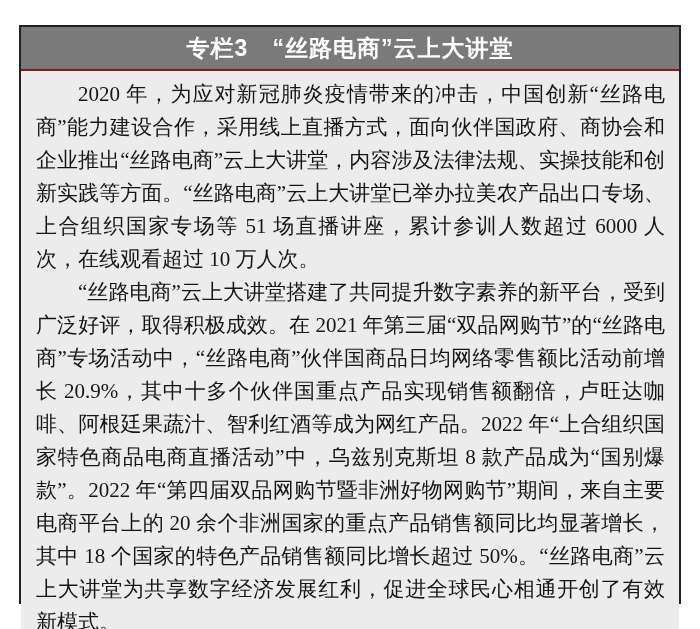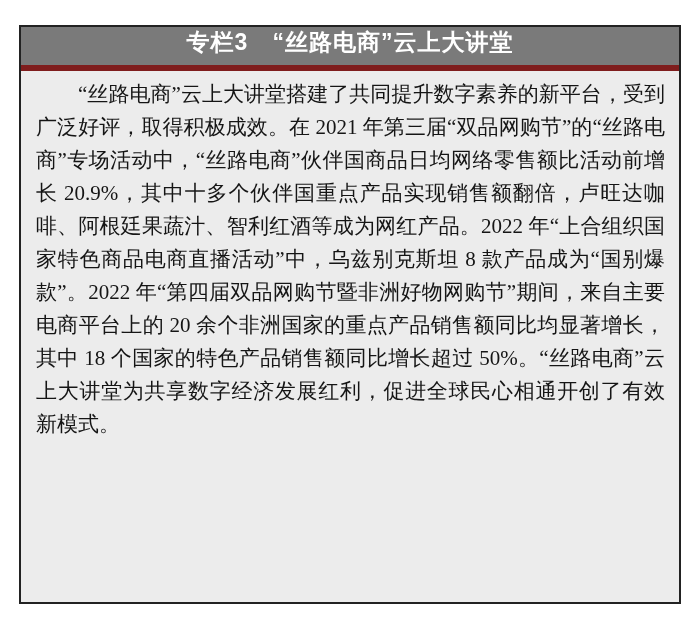--- a/index.html
+++ b/index.html
@@ -15,22 +15,23 @@
     width: 662px; height: 579px;
     border: 2px solid #222222;
     display: flex;
     flex-direction: column;
     background: #ececec;
   }
   .panel-header {
     height: 44px;
     flex: 0 0 44px;
     background: #7a7a7a;
-    border-bottom: 6px solid #7f1d1d;
+    border-bottom: 2px solid #7f1d1d;
     display: flex;
+    align-items: center;
     justify-content: center;
   }
   .panel-title {
     color: #ffffff;
     font-family: "Liberation Sans", "DejaVu Sans", sans-serif;
     font-weight: bold;
     font-size: 23px;
     letter-spacing: 1px;
     white-space: nowrap;
   }
@@ -50,15 +51,16 @@
   }
 </style>
 </head>
 <body>
 
 <div class="panel">
   <div class="panel-header">
     <span class="panel-title">专栏3　“丝路电商”云上大讲堂</span>
   </div>
   <div class="panel-body">
+    <p>2020 年，为应对新冠肺炎疫情带来的冲击，中国创新“丝路电商”能力建设合作，采用线上直播方式，面向伙伴国政府、商协会和企业推出“丝路电商”云上大讲堂，内容涉及法律法规、实操技能和创新实践等方面。“丝路电商”云上大讲堂已举办拉美农产品出口专场、上合组织国家专场等 51 场直播讲座，累计参训人数超过 6000 人次，在线观看超过 10 万人次。</p>
     <p>“丝路电商”云上大讲堂搭建了共同提升数字素养的新平台，受到广泛好评，取得积极成效。在 2021 年第三届“双品网购节”的“丝路电商”专场活动中，“丝路电商”伙伴国商品日均网络零售额比活动前增长 20.9%，其中十多个伙伴国重点产品实现销售额翻倍，卢旺达咖啡、阿根廷果蔬汁、智利红酒等成为网红产品。2022 年“上合组织国家特色商品电商直播活动”中，乌兹别克斯坦 8 款产品成为“国别爆款”。2022 年“第四届双品网购节暨非洲好物网购节”期间，来自主要电商平台上的 20 余个非洲国家的重点产品销售额同比均显著增长，其中 18 个国家的特色产品销售额同比增长超过 50%。“丝路电商”云上大讲堂为共享数字经济发展红利，促进全球民心相通开创了有效新模式。</p>
   </div>
 </div>
 
 </body></html>

